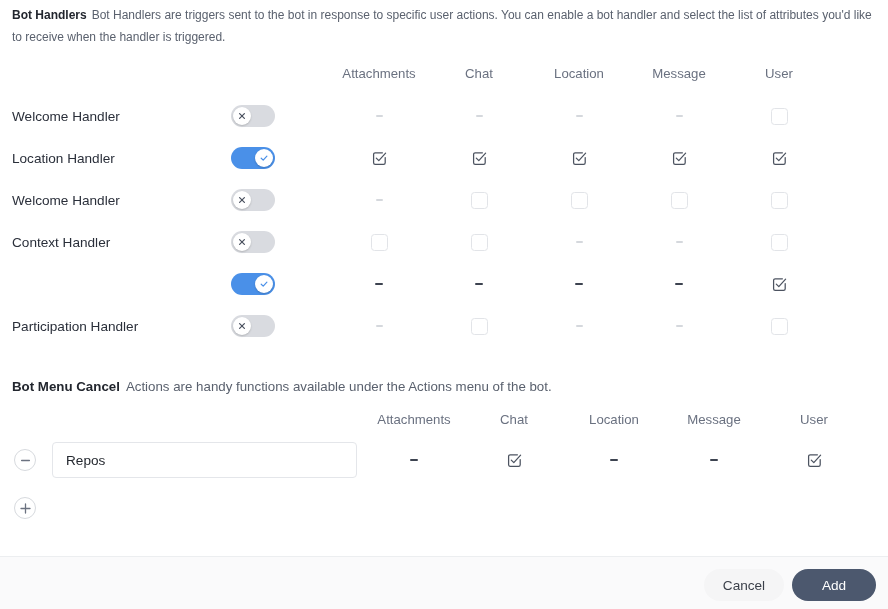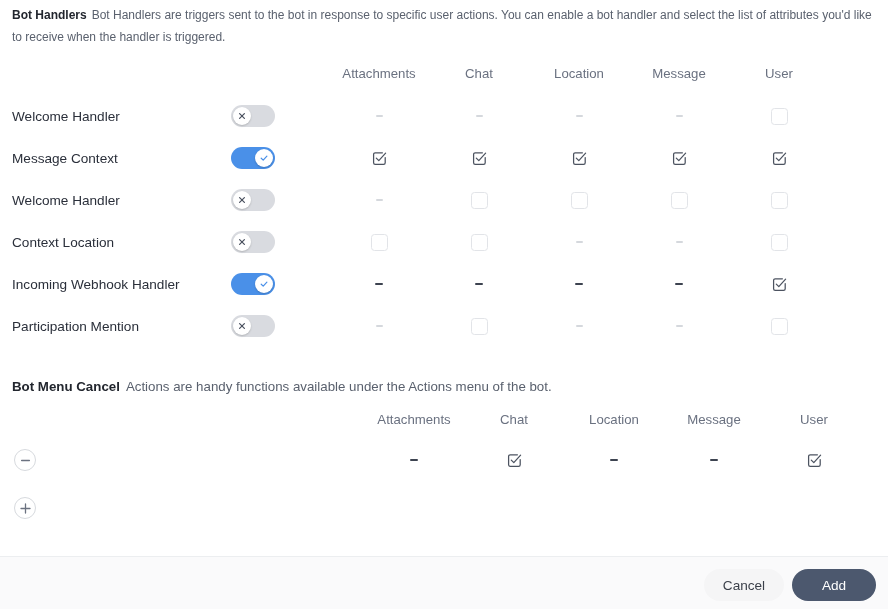--- a/index.html
+++ b/index.html
@@ -255,21 +255,21 @@
             </svg>
           </div>
         </div>
         <div class="cell dash" style="left:379px"></div>
         <div class="cell dash" style="left:479px"></div>
         <div class="cell dash" style="left:579px"></div>
         <div class="cell dash" style="left:679px"></div>
         <div class="cell box" style="left:779px"></div>
       </div>
       <div class="hrow" style="top:137px">
-        <div class="rlabel">Message Context</div>
+        <div class="rlabel">Location Handler</div>
         <div class="toggle on">
           <div class="knob">
             <svg width="10" height="10" viewBox="0 0 10 10">
               <path d="M2.2 5.2 L4.2 7.1 L7.9 3.1" fill="none" stroke="#4a90e8" stroke-width="1.2" stroke-linecap="round" stroke-linejoin="round"></path>
             </svg>
           </div>
         </div>
         <div class="cell checked" style="left:379px">
           <svg width="15" height="15" viewBox="0 0 15 15">
             <path d="M13.2 6.6 V11.8 a1.6 1.6 0 0 1 -1.6 1.6 H3.2 a1.6 1.6 0 0 1 -1.6 -1.6 V3.4 a1.6 1.6 0 0 1 1.6 -1.6 H10.4" fill="none" stroke="#4c5360" stroke-width="1.25" stroke-linecap="round"></path>
@@ -310,56 +310,55 @@
             </svg>
           </div>
         </div>
         <div class="cell dash" style="left:379px"></div>
         <div class="cell box" style="left:479px"></div>
         <div class="cell box" style="left:579px"></div>
         <div class="cell box" style="left:679px"></div>
         <div class="cell box" style="left:779px"></div>
       </div>
       <div class="hrow" style="top:221px">
-        <div class="rlabel">Context Location</div>
+        <div class="rlabel">Context Handler</div>
         <div class="toggle ">
           <div class="knob">
             <svg width="10" height="10" viewBox="0 0 10 10">
               <path d="M2.6 2.6 L7.4 7.4 M7.4 2.6 L2.6 7.4" stroke="#4b5260" stroke-width="1.25" stroke-linecap="round"></path>
             </svg>
           </div>
         </div>
         <div class="cell box" style="left:379px"></div>
         <div class="cell box" style="left:479px"></div>
         <div class="cell dash" style="left:579px"></div>
         <div class="cell dash" style="left:679px"></div>
         <div class="cell box" style="left:779px"></div>
       </div>
       <div class="hrow" style="top:263px">
-        <div class="rlabel">Incoming Webhook Handler</div>
         <div class="toggle on">
           <div class="knob">
             <svg width="10" height="10" viewBox="0 0 10 10">
               <path d="M2.2 5.2 L4.2 7.1 L7.9 3.1" fill="none" stroke="#4a90e8" stroke-width="1.2" stroke-linecap="round" stroke-linejoin="round"></path>
             </svg>
           </div>
         </div>
         <div class="cell dash-dark" style="left:379px"></div>
         <div class="cell dash-dark" style="left:479px"></div>
         <div class="cell dash-dark" style="left:579px"></div>
         <div class="cell dash-dark" style="left:679px"></div>
         <div class="cell checked" style="left:779px">
           <svg width="15" height="15" viewBox="0 0 15 15">
             <path d="M13.2 6.6 V11.8 a1.6 1.6 0 0 1 -1.6 1.6 H3.2 a1.6 1.6 0 0 1 -1.6 -1.6 V3.4 a1.6 1.6 0 0 1 1.6 -1.6 H10.4" fill="none" stroke="#4c5360" stroke-width="1.25" stroke-linecap="round"></path>
             <path d="M4.3 7.1 L6.8 9.6 L13.6 2.2" fill="none" stroke="#4c5360" stroke-width="1.25" stroke-linecap="round" stroke-linejoin="round"></path>
           </svg>
         </div>
       </div>
       <div class="hrow" style="top:305px">
-        <div class="rlabel">Participation Mention</div>
+        <div class="rlabel">Participation Handler</div>
         <div class="toggle ">
           <div class="knob">
             <svg width="10" height="10" viewBox="0 0 10 10">
               <path d="M2.6 2.6 L7.4 7.4 M7.4 2.6 L2.6 7.4" stroke="#4b5260" stroke-width="1.25" stroke-linecap="round"></path>
             </svg>
           </div>
         </div>
         <div class="cell dash" style="left:379px"></div>
         <div class="cell box" style="left:479px"></div>
         <div class="cell dash" style="left:579px"></div>
@@ -380,20 +379,21 @@
       <div class="col-head" style="left:814px">User</div>
     </div>
 
   <div id="actionRows">
       <div class="action-row">
         <div class="circle-btn minus-btn">
           <svg width="11" height="11" viewBox="0 0 11 11">
             <path d="M1.6 5.5 H9.4" stroke="#6b7280" stroke-width="1.3" stroke-linecap="round"></path>
           </svg>
         </div>
+        <input class="action-input" type="text" value="Repos" placeholder="" style="">
         <div class="cell dash-dark" style="left:414px"></div>
         <div class="cell checked" style="left:514px">
           <svg width="15" height="15" viewBox="0 0 15 15">
             <path d="M13.2 6.6 V11.8 a1.6 1.6 0 0 1 -1.6 1.6 H3.2 a1.6 1.6 0 0 1 -1.6 -1.6 V3.4 a1.6 1.6 0 0 1 1.6 -1.6 H10.4" fill="none" stroke="#4c5360" stroke-width="1.25" stroke-linecap="round"></path>
             <path d="M4.3 7.1 L6.8 9.6 L13.6 2.2" fill="none" stroke="#4c5360" stroke-width="1.25" stroke-linecap="round" stroke-linejoin="round"></path>
           </svg>
         </div>
         <div class="cell dash-dark" style="left:614px"></div>
         <div class="cell dash-dark" style="left:714px"></div>
         <div class="cell checked" style="left:814px">

